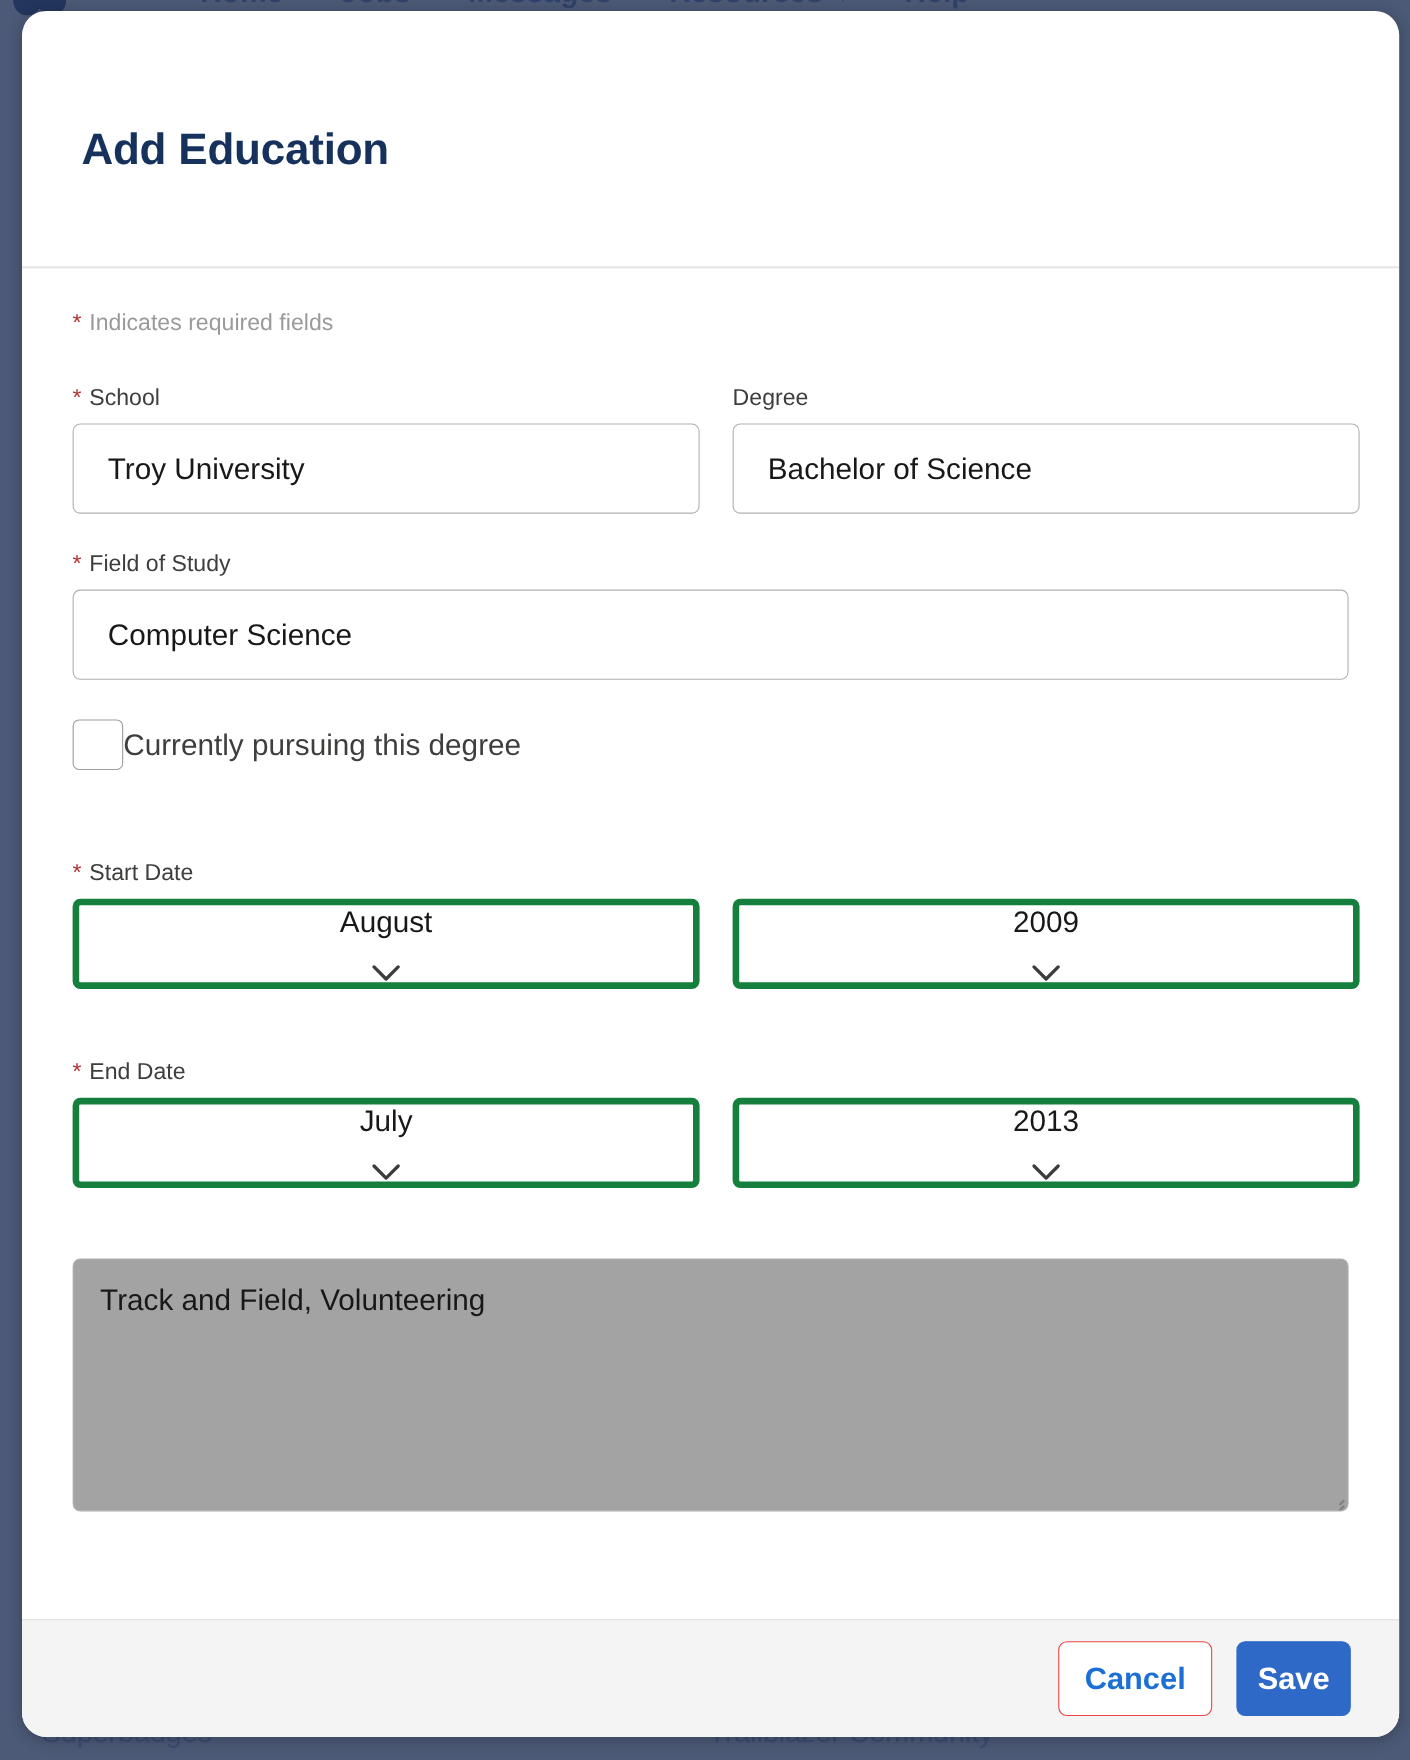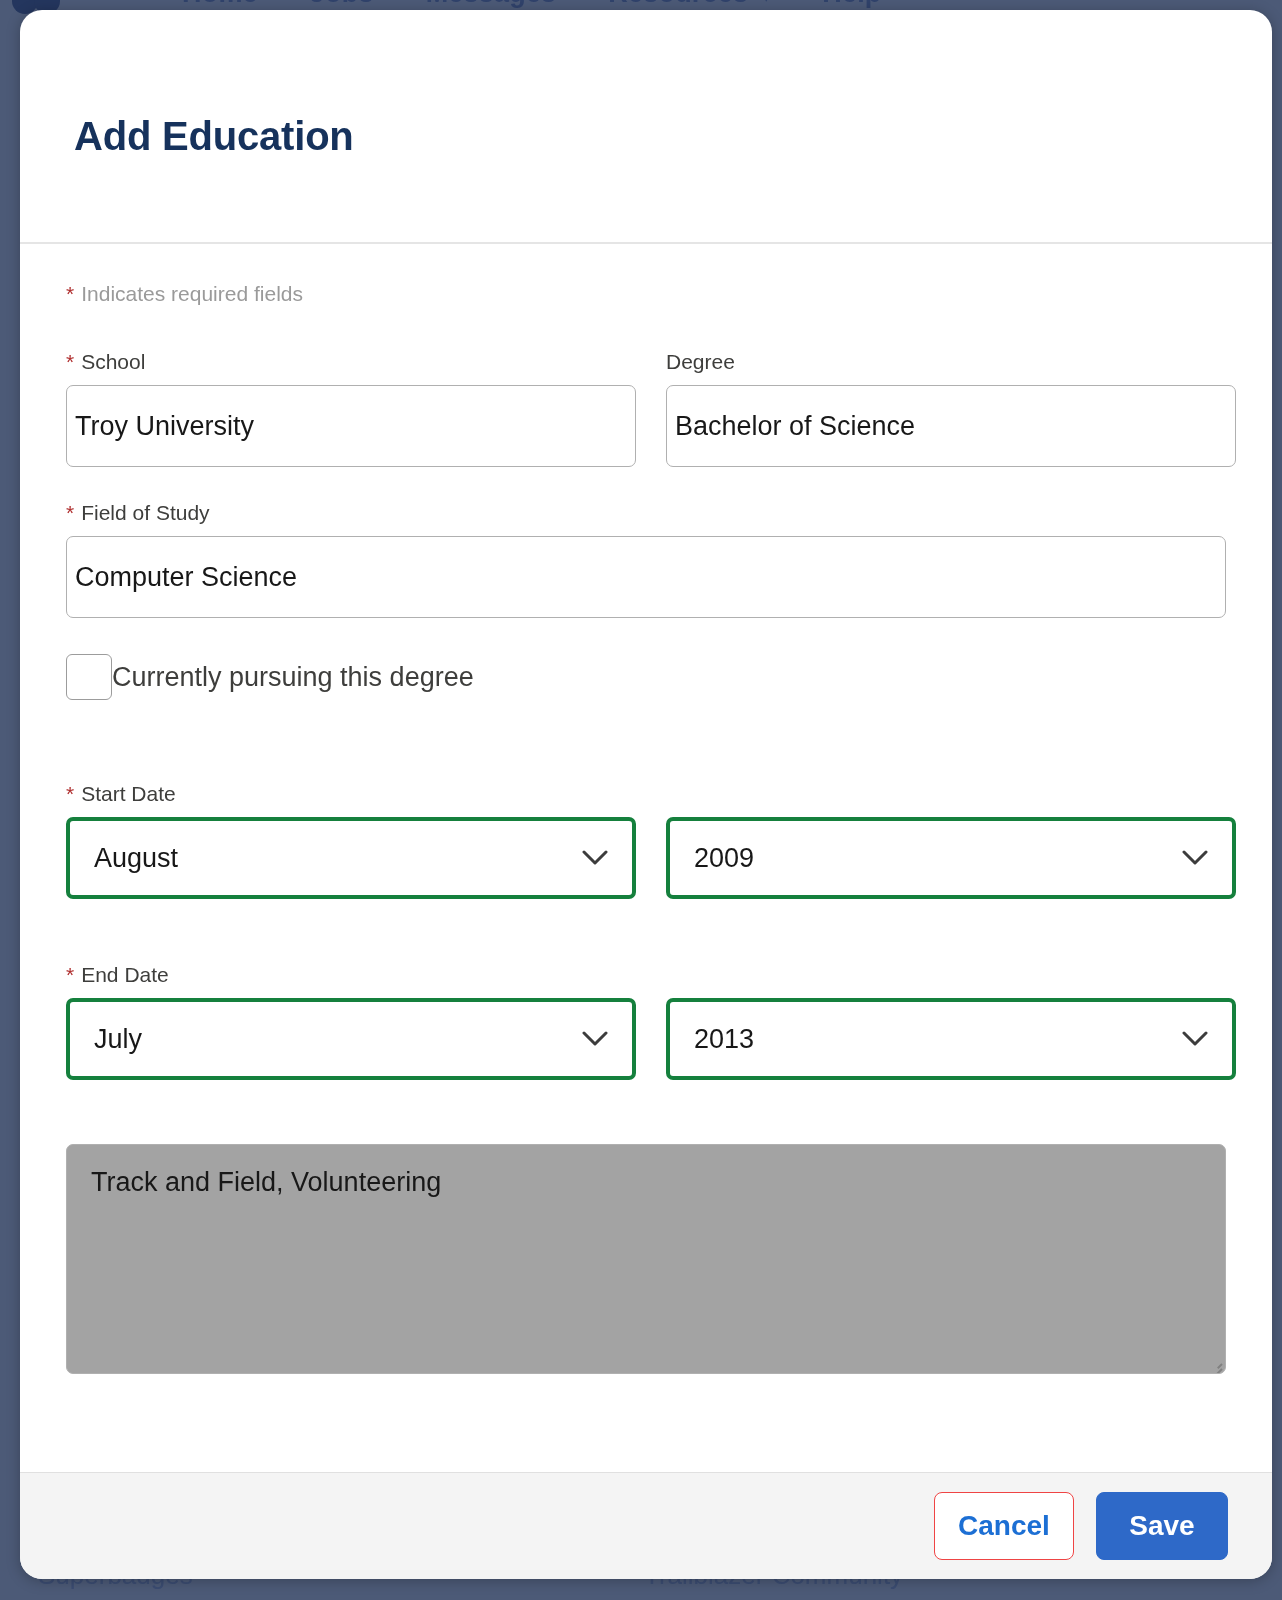--- a/index.html
+++ b/index.html
@@ -170,40 +170,41 @@
     white-space: nowrap;
   }
 
   .text-input {
     height: 82px;
     border: 1px solid #b0b0b0;
     border-radius: 7px;
     background: #fff;
     display: flex;
     align-items: center;
-    padding: 0 8px;
+    padding: 0 31px;
     font-size: 27px;
     color: #181818;
     font-family: "Liberation Sans", sans-serif;
     width: 100%;
   }
 
   .select-input {
     height: 82px;
-    border: 4px solid #15803d;
+    border: 6px solid #15803d;
     border-radius: 7px;
     background: #fff;
     display: flex;
     align-items: center;
     justify-content: space-between;
     padding: 0 24px;
     font-size: 27px;
     color: #181818;
     width: 100%;
     cursor: pointer;
+    flex-direction: column;
   }
 
   .chev {
     width: 26px;
     height: 16px;
     flex: 0 0 auto;
     color: #3c3c3c;
   }
   .chev svg { display: block; }
 
@@ -289,21 +290,21 @@
     cursor: pointer;
     font-family: "Liberation Sans", sans-serif;
   }
   .btn-cancel {
     width: 140px;
     background: #fff;
     border: 1px solid #ef4444;
     color: #1c6fd4;
   }
   .btn-save {
-    width: 132px;
+    width: 104px;
     background: #2e69c8;
     border: 1px solid #2e69c8;
     color: #ffffff;
   }
 </style>
 </head>
 <body>
 
 <div class="bg-page">
 

